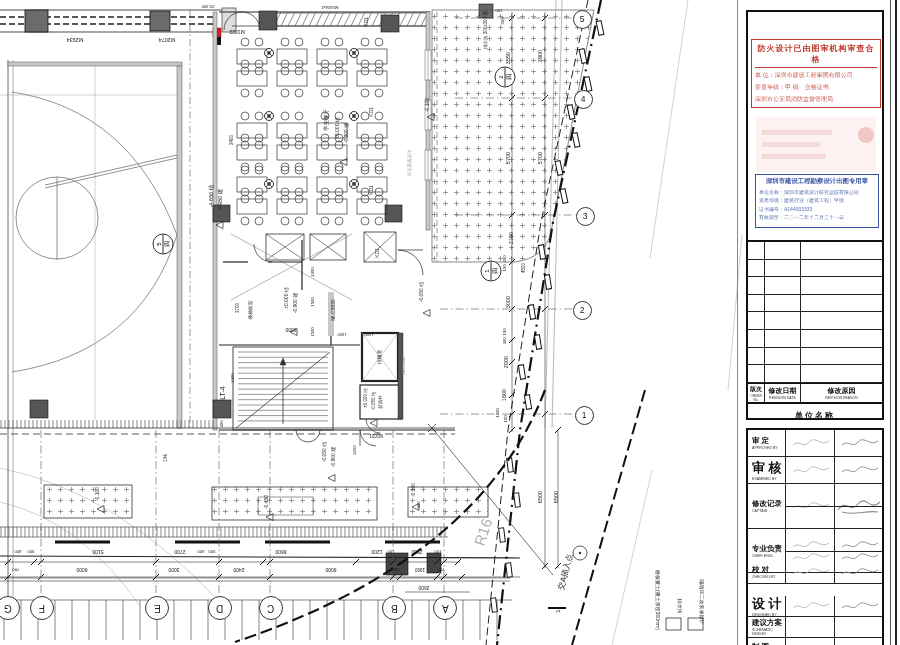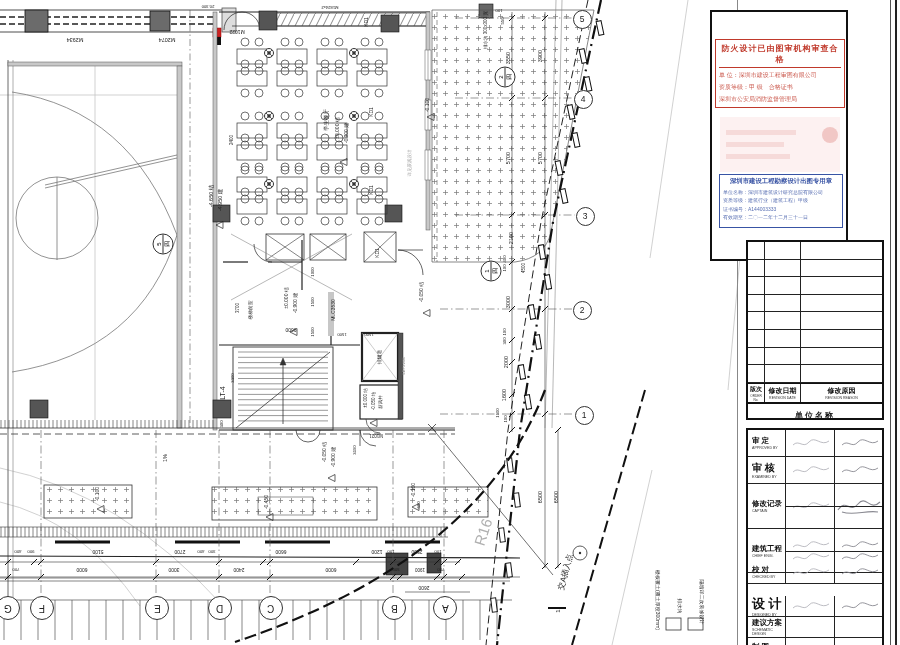--- a/index.html
+++ b/index.html
@@ -642,21 +642,21 @@
         <div class="dm-top">5</div>
         <div class="dm-bot">四</div>
       </div>
     </div>
 
 <div>
   <div class="tb-line" style="left:737px;top:0;width:1px;height:645px;background:#888;"></div>
   <div class="tb-line" style="left:890px;top:0;width:1px;height:645px;background:#555;"></div>
   <div class="tb-line" style="left:895px;top:0;width:2px;height:645px;background:#222;"></div>
 
-  <div class="tb-box" style="left:710px;top:10px;width:138px;height:251px;">
+  <div class="tb-box" style="left:746px;top:10px;width:138px;height:251px;">
     <div class="stamp stamp-red" style="left:3px;top:27px;width:130px;height:69px;padding:3px 3px 0 3px;">
       <div class="stamp-title" style="font-size:8px;">防火设计已由图审机构审查合格</div>
       <div style="border-top:1px solid #c0392b;margin-top:2px;"></div>
       <div class="stamp-line" style="font-size:6px;margin-top:3px;opacity:.85;">单 位：深圳市建设工程审图有限公司</div>
       <div class="stamp-line" style="font-size:6px;margin-top:3px;opacity:.85;">资质等级：甲 级　合格证书</div>
       <div class="stamp-line" style="font-size:6px;margin-top:3px;opacity:.85;">深圳市公安局消防监督管理局</div>
     </div>
     <div class="faintstamp" style="left:8px;top:105px;width:120px;height:55px;"></div>
     <div class="faintbar" style="left:14px;top:118px;width:70px;height:5px;"></div>
     <div class="faintbar" style="left:14px;top:130px;width:58px;height:5px;"></div>
@@ -717,21 +717,21 @@
               </svg>
             </div>
             <div class="sigcell subsplit" style="flex: 1 1 0%; align-items: center;">
               <svg width="38" height="12">
                 <path d="M2 8C8 2 12 12 18 5S30 10 38 4" stroke="#8a8a92" stroke-width="0.9" fill="none"></path>
               </svg>
             </div>
           </div>
           <div class="sigrow" style="top: 27px; height: 27px;">
             <div class="sigcell lblcell" style="width: 37px;">
-              <div class="cn" style="font-size: 10px;">审 核</div>
+              <div class="cn" style="font-size: 13px;">审 核</div>
               <div class="en" style="font-size: 3.6px;">EXAMINED BY</div>
             </div>
             <div class="sigcell subsplit" style="width: 49px; align-items: center;">
               <svg width="38" height="12">
                 <path d="M2 8C8 2 12 12 18 5S30 10 38 4" stroke="#b6b6bc" stroke-width="0.9" fill="none"></path>
               </svg>
             </div>
             <div class="sigcell subsplit" style="flex: 1 1 0%; align-items: center;">
               <svg width="38" height="12">
                 <path d="M2 8C8 2 12 12 18 5S30 10 38 4" stroke="#8a8a92" stroke-width="0.9" fill="none"></path>
@@ -751,21 +751,21 @@
             </div>
             <div class="sigcell subsplit" style="flex: 1 1 0%; align-items: center;">
               <svg width="46" height="20">
                 <path d="M2 14C10 2 14 18 22 8S34 16 44 6M6 16C18 20 30 14 42 16" stroke="#8a8a92" stroke-width="1.1" fill="none"></path>
               </svg>
               <div style="position: absolute; left: 0px; top: 50%; width: 100%; height: 1px; background: rgb(34, 34, 34);"></div>
             </div>
           </div>
           <div class="sigrow" style="top: 99px; height: 44px;">
             <div class="sigcell lblcell" style="width: 37px;">
-              <div class="cn" style="font-size: 7.5px;">建筑工程</div>
+              <div class="cn" style="font-size: 7.5px;">专业负责</div>
               <div class="en" style="font-size: 3.6px;">CHIEF ENGI.</div>
             </div>
             <div class="sigcell subsplit" style="width: 49px; align-items: center;">
               <svg width="38" height="12">
                 <path d="M2 8C8 2 12 12 18 5S30 10 38 4" stroke="#b6b6bc" stroke-width="0.9" fill="none"></path>
               </svg>
               <svg width="38" height="12">
                 <path d="M2 8C8 2 12 12 18 5S30 10 38 4" stroke="#b6b6bc" stroke-width="0.9" fill="none"></path>
               </svg>
               <div style="position: absolute; left: 0px; top: 50%; width: 100%; height: 1px; background: rgb(34, 34, 34);"></div>

